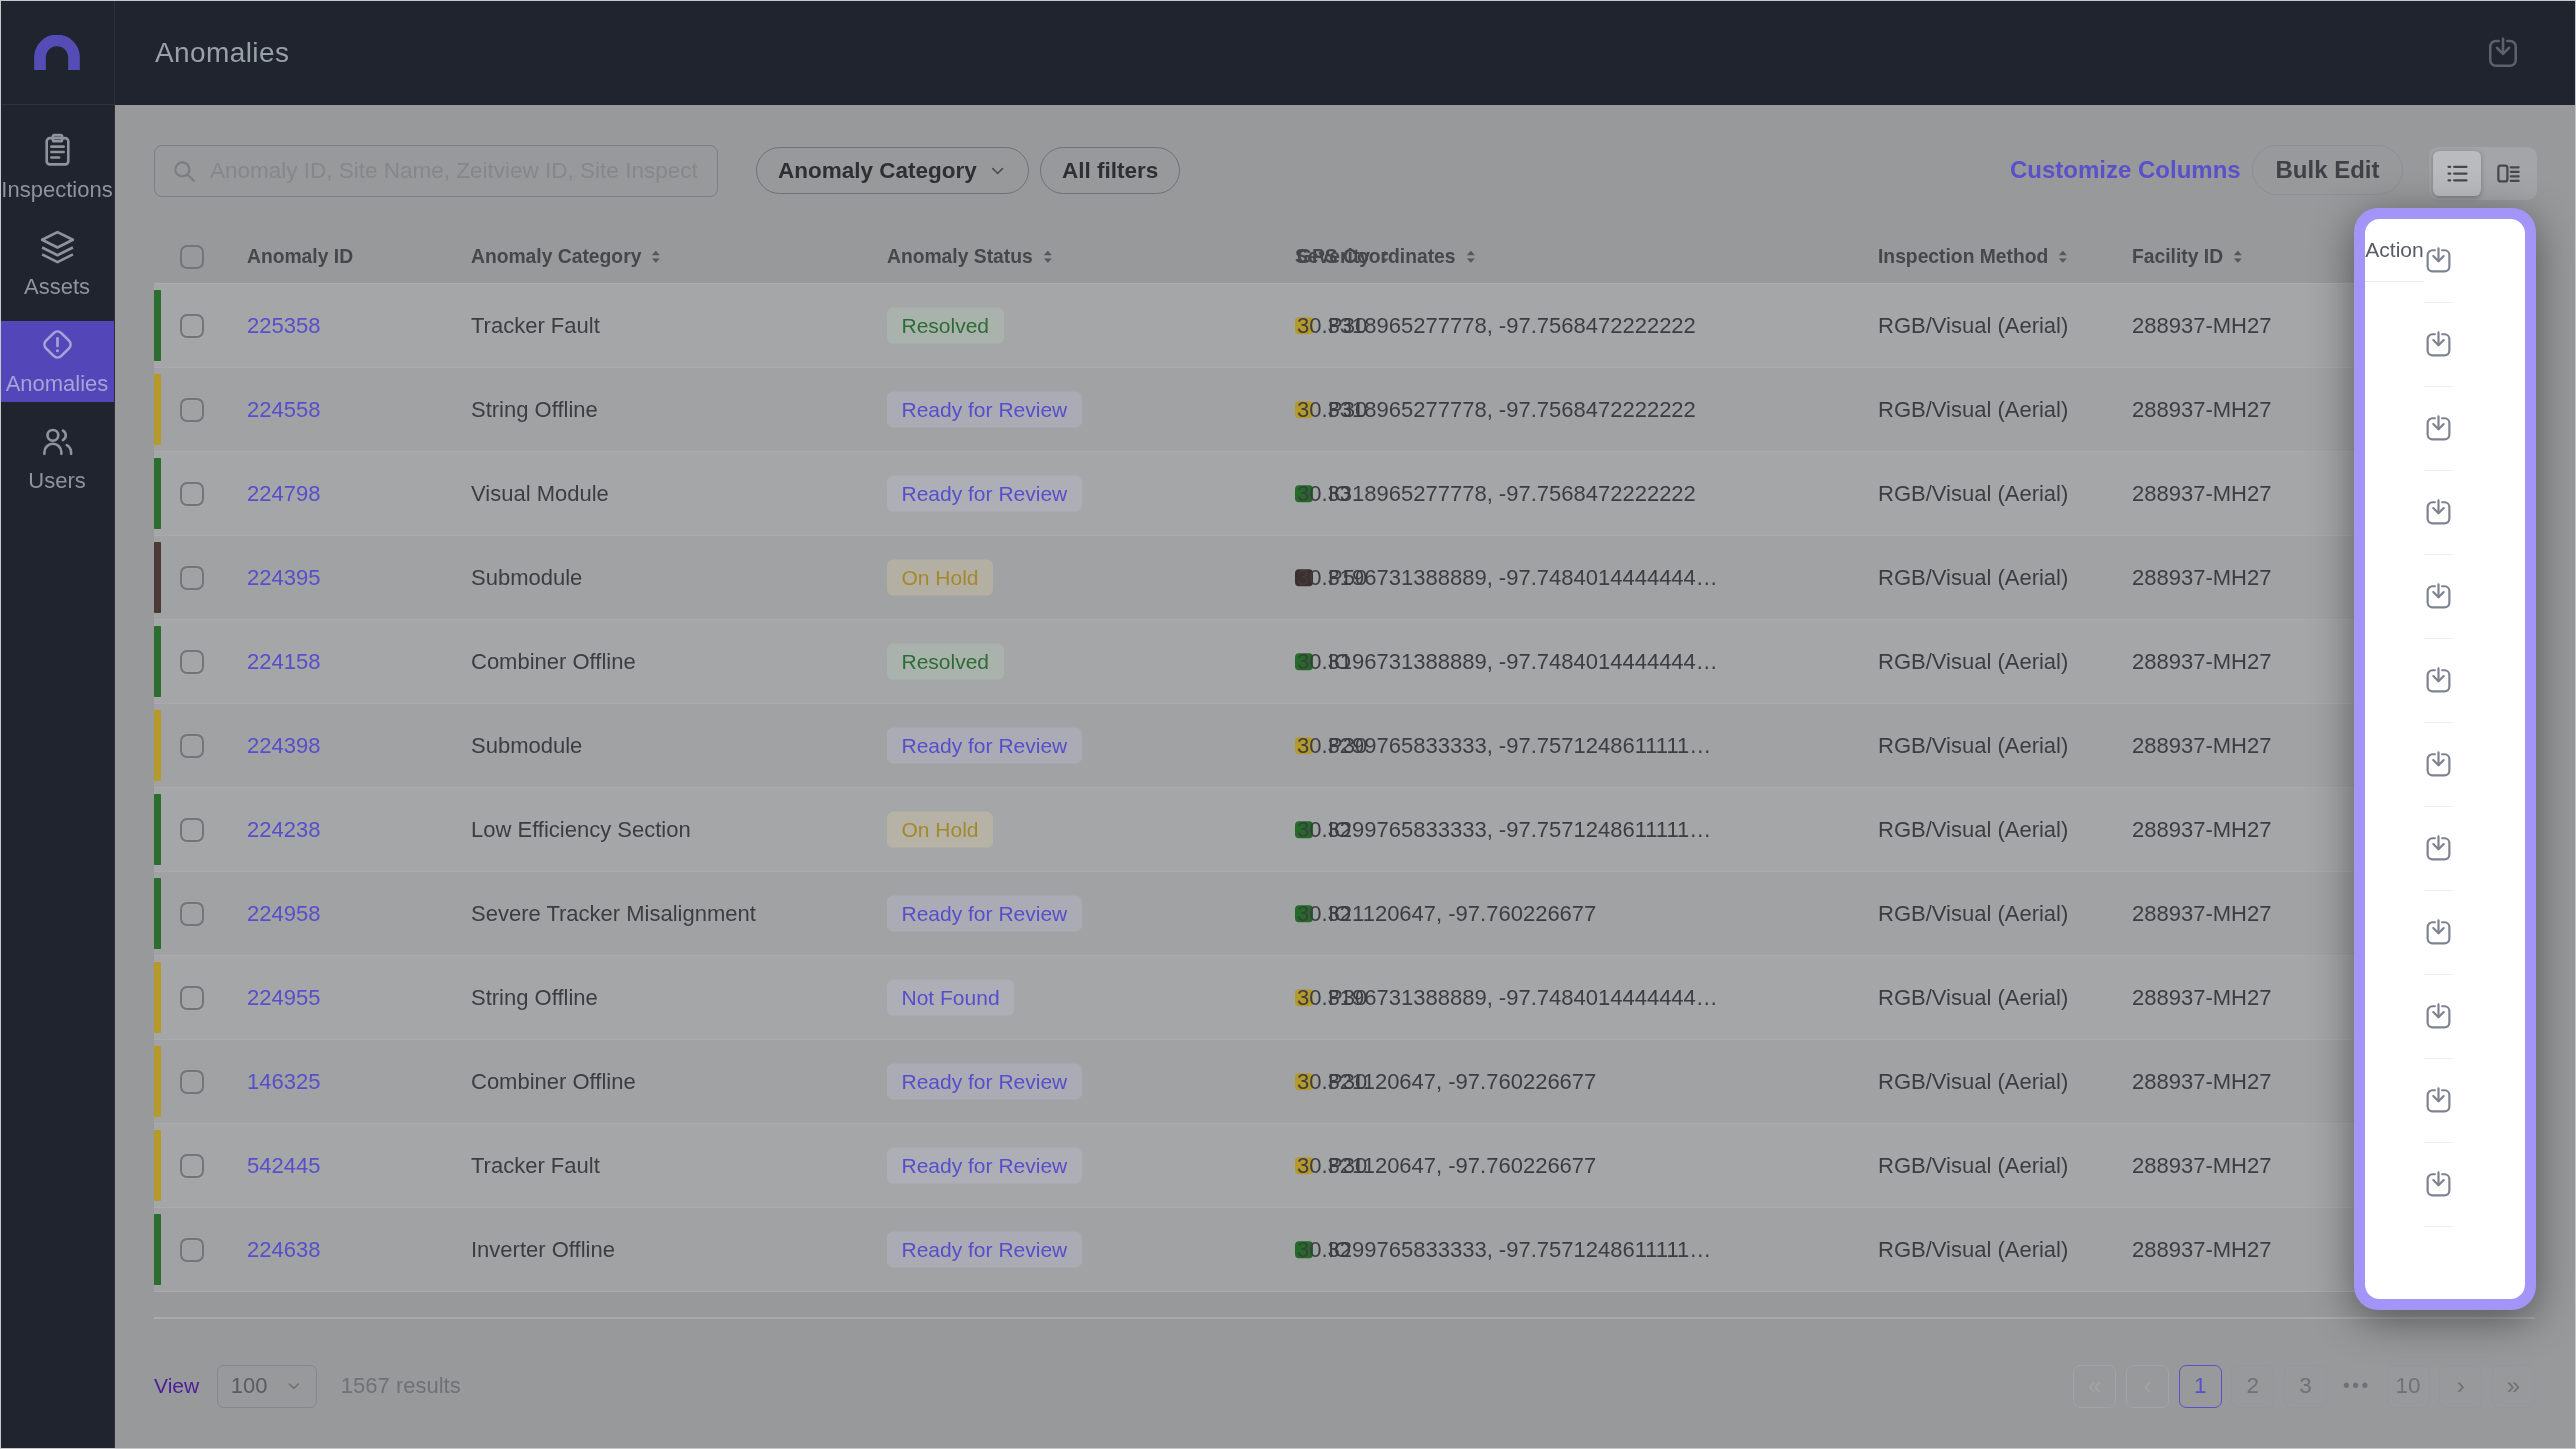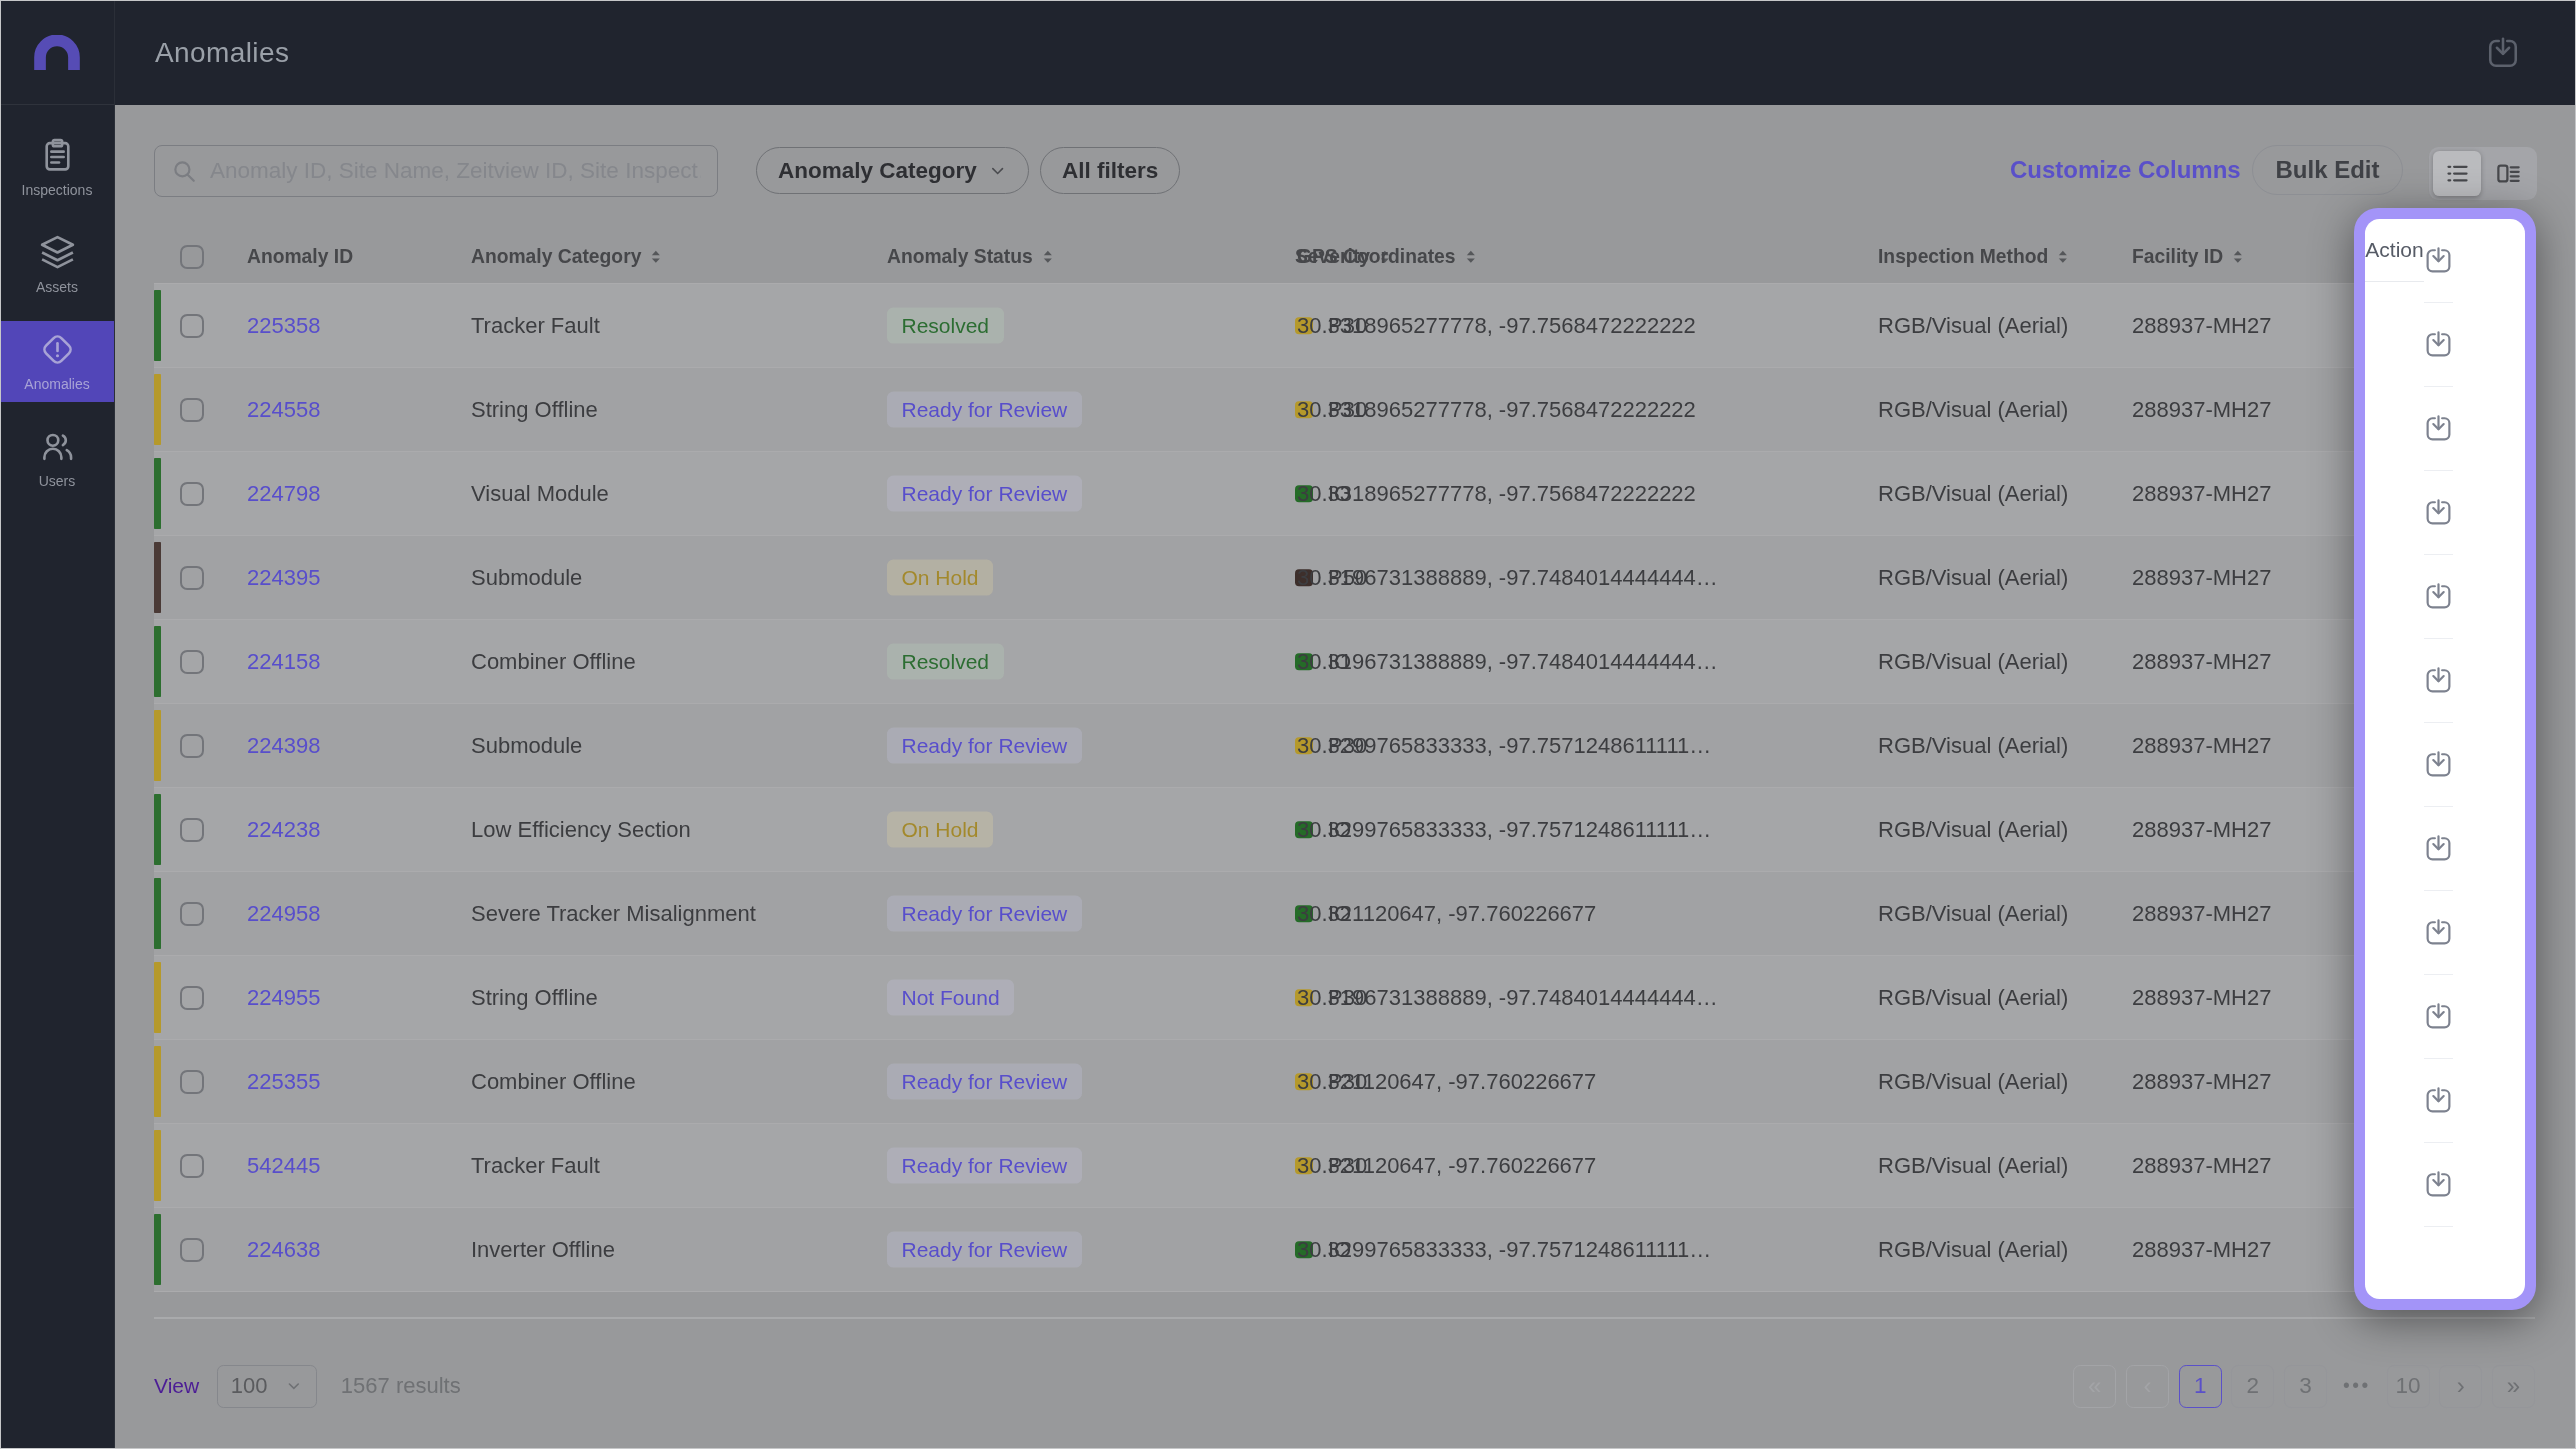--- a/index.html
+++ b/index.html
@@ -16,21 +16,21 @@
                      display:flex; align-items:center; justify-content:center; color:#5c616c; }
 
   
   .sidebar { position:absolute; left:0; top:0; width:115px; height:1449px; background:#20242e;
              border-right:0.8px solid rgba(255,255,255,.05); z-index:2; }
   .logo-box { height:105px; display:flex; align-items:center; justify-content:center;
               border-bottom:0.8px solid rgba(255,255,255,.07); }
   .nav { position:absolute; top:127px; left:0; right:0; display:flex; flex-direction:column; }
   .nav-item { height:81px; margin-bottom:16px; display:flex; flex-direction:column; align-items:center;
               justify-content:center; gap:7.2px; color:#8f939c; cursor:pointer; }
-  .nav-item .nav-label { font-size:14px;text-align:center; }
+  .nav-item .nav-label { font-size:22px;text-align:center; }
   .nav-item.active { background:#5246b8; color:#a8a3d6; }
   .user-box { position:absolute; left:0; right:0; top:1286px; display:flex; flex-direction:column; align-items:center; }
   .avatar { width:74px; height:74px; border-radius:50%; background:#787c85; color:#ccd0d6;
             display:flex; align-items:center; justify-content:center; font-size:27px; font-weight:bold; }
   .org-name { margin-top:13px; font-size:21px; line-height:1.35; color:#a7abb3; text-align:center; }
 
   
   .content { position:absolute; left:115px; top:105px; right:0; bottom:0; }
 
   .search-box { position:absolute; left:39px; top:40px; width:564px; height:52px;
@@ -397,21 +397,21 @@
           <span class="cell status-chip" style="color: rgb(88, 78, 203); background: rgba(210, 208, 245, 0.2);">Not Found</span>
           <span class="sev-sq" style="background: rgb(181, 153, 43);"></span>
           <span class="cell cl-sev">P30</span>
           <span class="cell cl-gps">30.3196731388889, -97.7484014444444…</span>
           <span class="cell cl-method">RGB/Visual (Aerial)</span>
           <span class="cell cl-fac">288937-MH27</span>
         </div>
         <div class="row">
           <span class="accent" style="background: rgb(181, 153, 43);"></span>
           <span class="cbox"></span>
-          <span class="cell cl-id">225355</span>
+          <span class="cell cl-id">146325</span>
           <span class="cell cl-cat">Combiner Offline</span>
           <span class="cell status-chip" style="color: rgb(88, 78, 203); background: rgba(210, 208, 245, 0.2);">Ready for Review</span>
           <span class="sev-sq" style="background: rgb(181, 153, 43);"></span>
           <span class="cell cl-sev">P30</span>
           <span class="cell cl-gps">30.321120647, -97.760226677</span>
           <span class="cell cl-method">RGB/Visual (Aerial)</span>
           <span class="cell cl-fac">288937-MH27</span>
         </div>
         <div class="row">
           <span class="accent" style="background: rgb(181, 153, 43);"></span>

